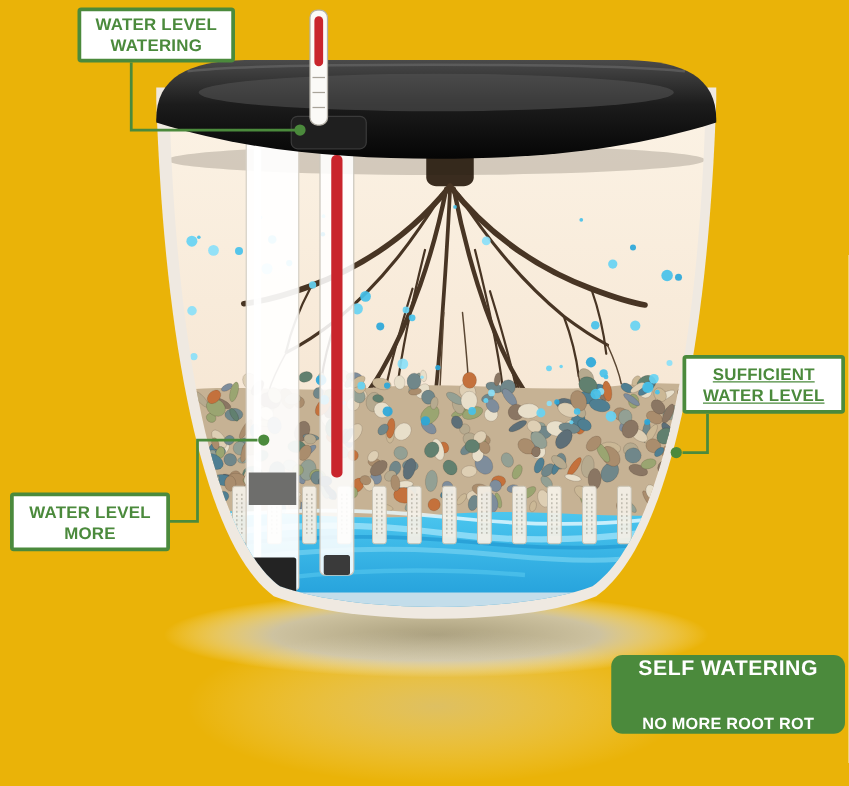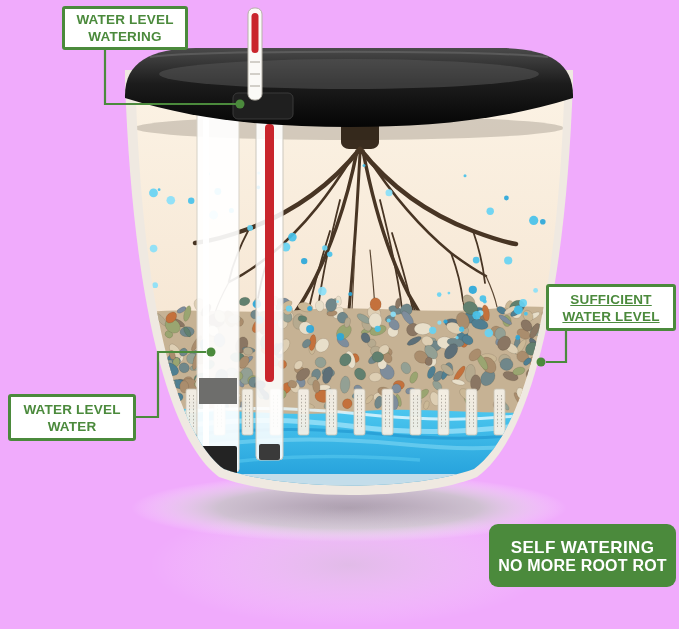--- a/index.html
+++ b/index.html
@@ -1,30 +1,30 @@
 <!DOCTYPE html>
 <html style="--accent-green: #4b8a3c; --water-blue: #1f9fd8; --indicator-red: #c9252c; --substrate-cream: #f8ead9; --root-brown: #483524; --rim-black: #141414;"><head>
 <meta charset="utf-8">
 <style>
   html,body{margin:0;padding:0;background:#fff;}
   body{font-family:"Liberation Sans","DejaVu Sans",sans-serif;}
-  .stage{position:relative;width:679px;height:629px;background:#f0abfc;overflow:hidden;}
+  .stage{position:relative;width:679px;height:629px;background:#eab308;overflow:hidden;}
   .stage > svg{position:absolute;left:0;top:0;}
   .callout{position:absolute;z-index:6;display:flex;flex-direction:column;align-items:center;justify-content:center;
            text-align:center;background:#fff;border:3px solid var(--accent-green,#4b8a3c);
            color:var(--accent-green,#4b8a3c);border-radius:3px;font-weight:700;}
   .callout .line{font-size:13.5px;line-height:17px;letter-spacing:.2px;white-space:nowrap;}
   .co-indicator{left:62px;top:6px;width:120px;height:38px;}
   .co-supply{left:546px;top:284px;width:124px;height:41px;text-decoration:underline;}
   .co-shaft{left:8px;top:394px;width:122px;height:41px;}
   .badge{position:absolute;z-index:6;left:489px;top:524px;width:187px;height:63px;
          background:var(--accent-green,#4b8a3c);color:#fff;border-radius:9px;
-         display:flex;flex-direction:column;align-items:center;justify-content:center;text-align:center;}
+         display:flex;flex-direction:column;align-items:center;justify-content:space-between;text-align:center;}
   .badge .l1{font-size:17px;font-weight:700;line-height:21px;letter-spacing:.4px;white-space:nowrap;}
-  .badge .l2{font-size:16px;font-weight:700;line-height:16px;letter-spacing:.2px;white-space:nowrap;}
+  .badge .l2{font-size:13px;font-weight:700;line-height:16px;letter-spacing:.2px;white-space:nowrap;}
 </style>
 </head>
 <body>
 
 <div class="stage">
 
   <svg width="679" height="629" viewBox="0 0 679 629">
     <defs>
       <clipPath id="faceClip">
         <path d="M136,100 C143,295 174,432 224,469 C285,491 415,491 474,469 C526,432 557,295 564,100 C480,120 415,126 350,126 C285,126 220,120 136,100 Z"></path>
@@ -598,21 +598,21 @@
     <span class="line">WATERING</span>
   </div>
 
   <div class="callout co-supply">
     <span class="line">SUFFICIENT</span>
     <span class="line">WATER LEVEL</span>
   </div>
 
   <div class="callout co-shaft">
     <span class="line">WATER LEVEL</span>
-    <span class="line">WATER</span>
+    <span class="line">MORE</span>
   </div>
 
   <div class="badge">
     <span class="l1">SELF WATERING</span>
     <span class="l2">NO MORE ROOT ROT</span>
   </div>
 
 </div>
 
 </body></html>

